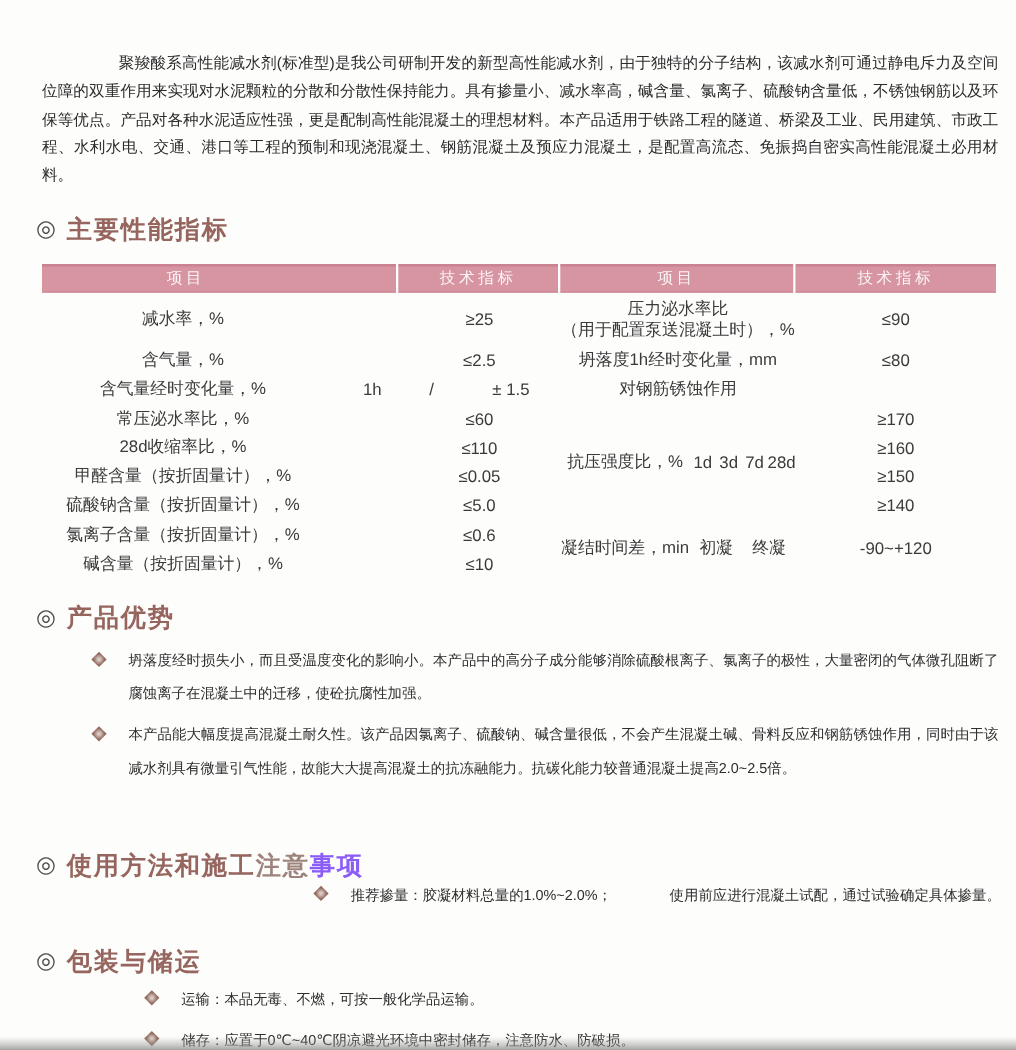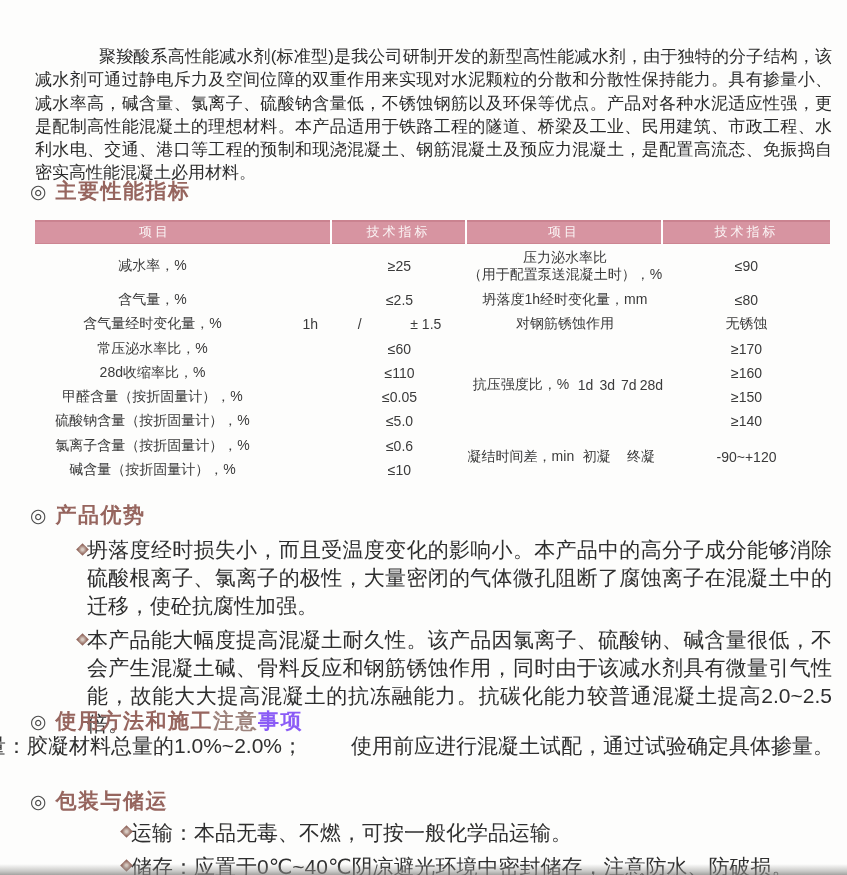--- a/index.html
+++ b/index.html
@@ -11,21 +11,21 @@
     position:relative;
     width:847px;height:875px;
     margin:0 auto;
     background:#fdfdfc;
     overflow:hidden;
     color:#2e2e2e;
   }
   
   .intro{
     position:absolute;top:28px;left:35px;width:797px;
-    font-size:17px;line-height:23.3px;
+    font-size:13px;line-height:23.3px;
     text-align:justify;text-indent:64px;
     color:#2b2b2b;
   }
   
   .sec-title{
     position:absolute;left:30px;
     display:flex;align-items:center;gap:9px;
   }
   .sec-title .marker{
     font-size:19px;line-height:1;color:#4b4b4b;font-weight:bold;
@@ -69,21 +69,21 @@
   .grp-subs{flex:1;display:flex;align-self:stretch;}
   .grp-subs span{flex:1;display:flex;align-items:center;justify-content:center;}
   
   .bullet{display:flex;align-items:flex-start;}
   .diamond{
     flex:0 0 auto;width:9px;height:9px;margin-top:9px;
     transform:rotate(45deg);
     background:radial-gradient(circle,#d8cbc2 15%,var(--bullet,#93695f) 72%);
   }
   .bullet-text{
-    font-size:21px;line-height:28px;
+    margin-left:20px;font-size:12px;line-height:28px;
     color:#2e2e2e;text-align:justify;
   }
   .adv-list{position:absolute;left:78px;top:536px;width:754px;display:flex;flex-direction:column;gap:6px;}
   .usage-bullet{position:absolute;left:122px;top:731px;width:712px;justify-content:flex-end;}
   .usage-bullet .bullet-text{display:flex;white-space:nowrap;line-height:22px;margin-top:4px;}
   .usage-bullet .note{margin-left:48px;}
   .pack-list{position:absolute;left:122px;top:818px;width:712px;display:flex;flex-direction:column;gap:8px;}
   .pack-list .bullet-text{line-height:22px;margin-top:4px;white-space:nowrap;}
   .pack-list .diamond,.usage-bullet .diamond{margin-top:9px;}
   
@@ -147,21 +147,20 @@
     <div class="c two-line" style="grid-area:2/3">
       <span>压力泌水率比</span>
       <span>（用于配置泵送混凝土时），%</span>
     </div>
     <div class="c" style="grid-area:2/4">≤90</div>
 
     <div class="c" style="grid-area:3/3">坍落度1h经时变化量，mm</div>
     <div class="c" style="grid-area:3/4">≤80</div>
 
     <div class="c" style="grid-area:4/3">对钢筋锈蚀作用</div>
-    <div class="c" style="grid-area:4/4">无锈蚀</div>
 
     <div class="c grp" style="grid-area:5/3/9/4">
       <div class="grp-label">抗压强度比，%</div>
       <div class="grp-subs">
         <span>1d</span>
         <span>3d</span>
         <span>7d</span>
         <span>28d</span>
       </div>
     </div>

